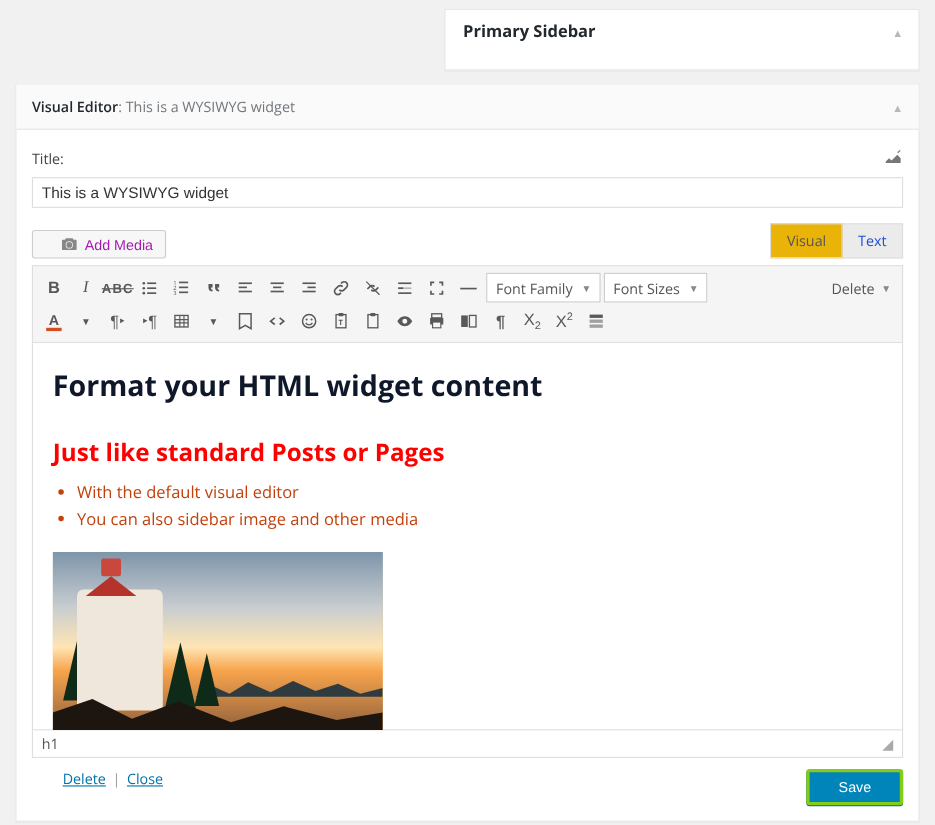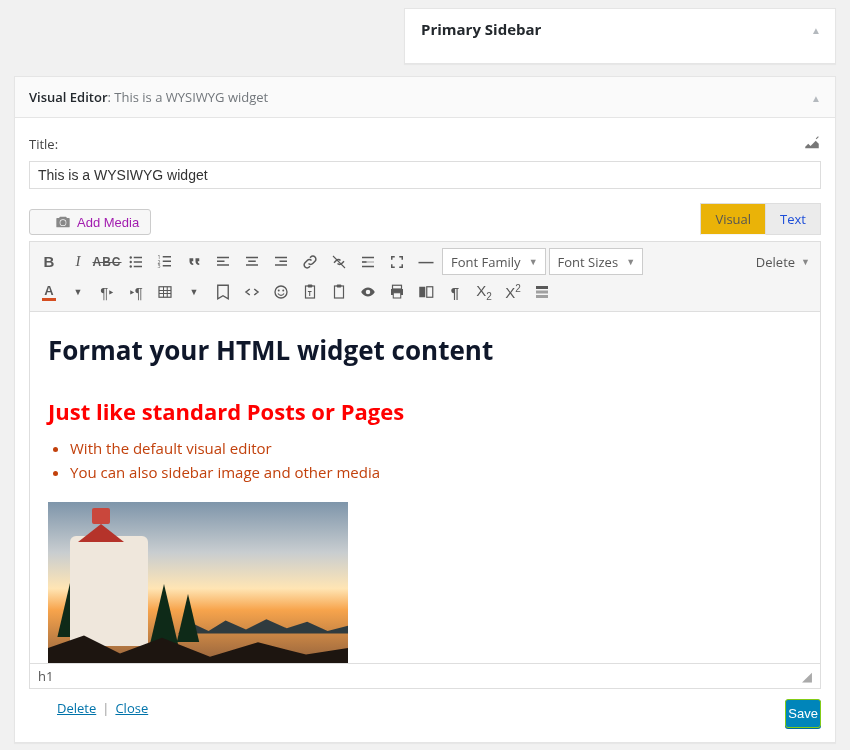--- a/index.html
+++ b/index.html
@@ -153,24 +153,24 @@
 
 .status-bar { border:1px solid #dedede; border-top:none; background:#fff; padding:3px 8px; font-size:13px; color:#555; display:flex;}
 .status-bar .resize { margin-left:auto; color:#aaa;}
 
 .footer { display:flex; padding:10px 0 0 0;margin-left:28px;}
 .footer a { color:#0073aa; text-decoration:underline; font-size:13px; cursor:pointer;}
 .footer .sep { color:#999; margin:0 6px; font-size:13px;}
 .save-btn {
   margin-left:auto;
   background:#0085ba;
-  border:1px solid #84cc16;
+  border:3px solid #84cc16;
   color:#fff;
   font-size:13px;
-  padding:6px 2px;
+  padding:6px 26px;
   border-radius:3px;
   cursor:pointer;
   box-shadow: 0 1px 0 #006799;
 }
 </style>
 </head>
 <body>
 
 <div class="sidebar-box">
   <h3>Primary Sidebar</h3>

